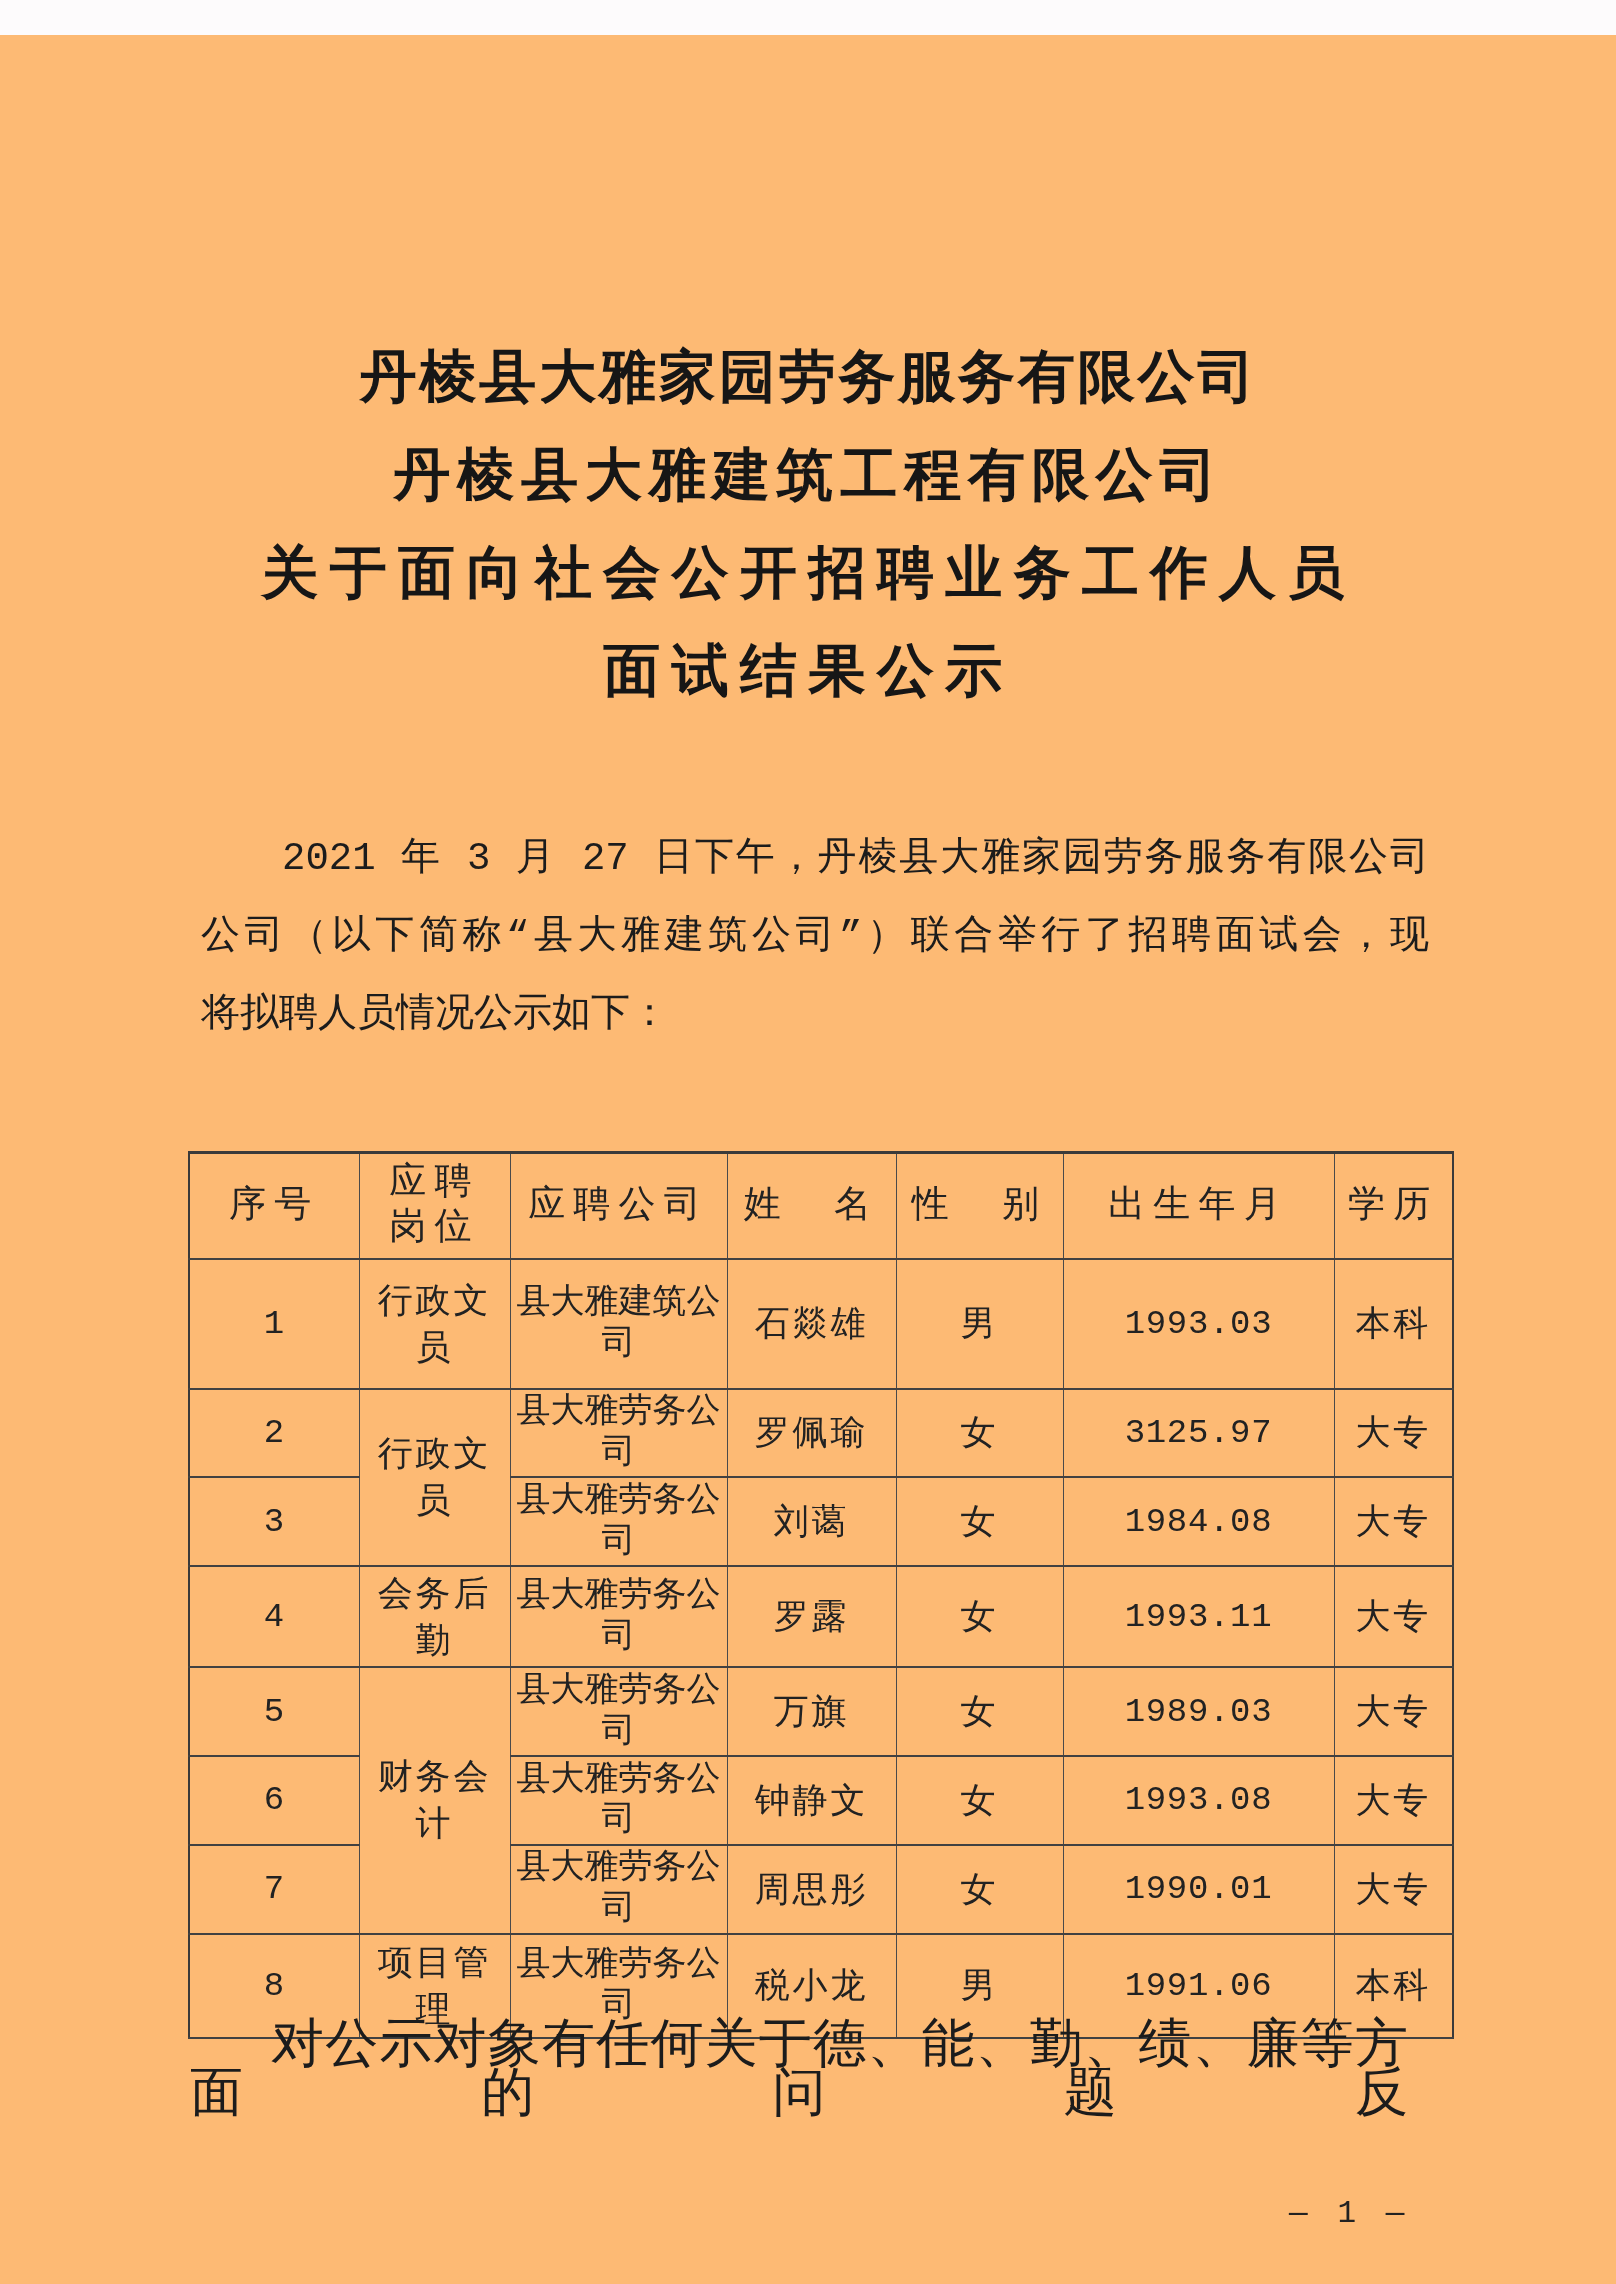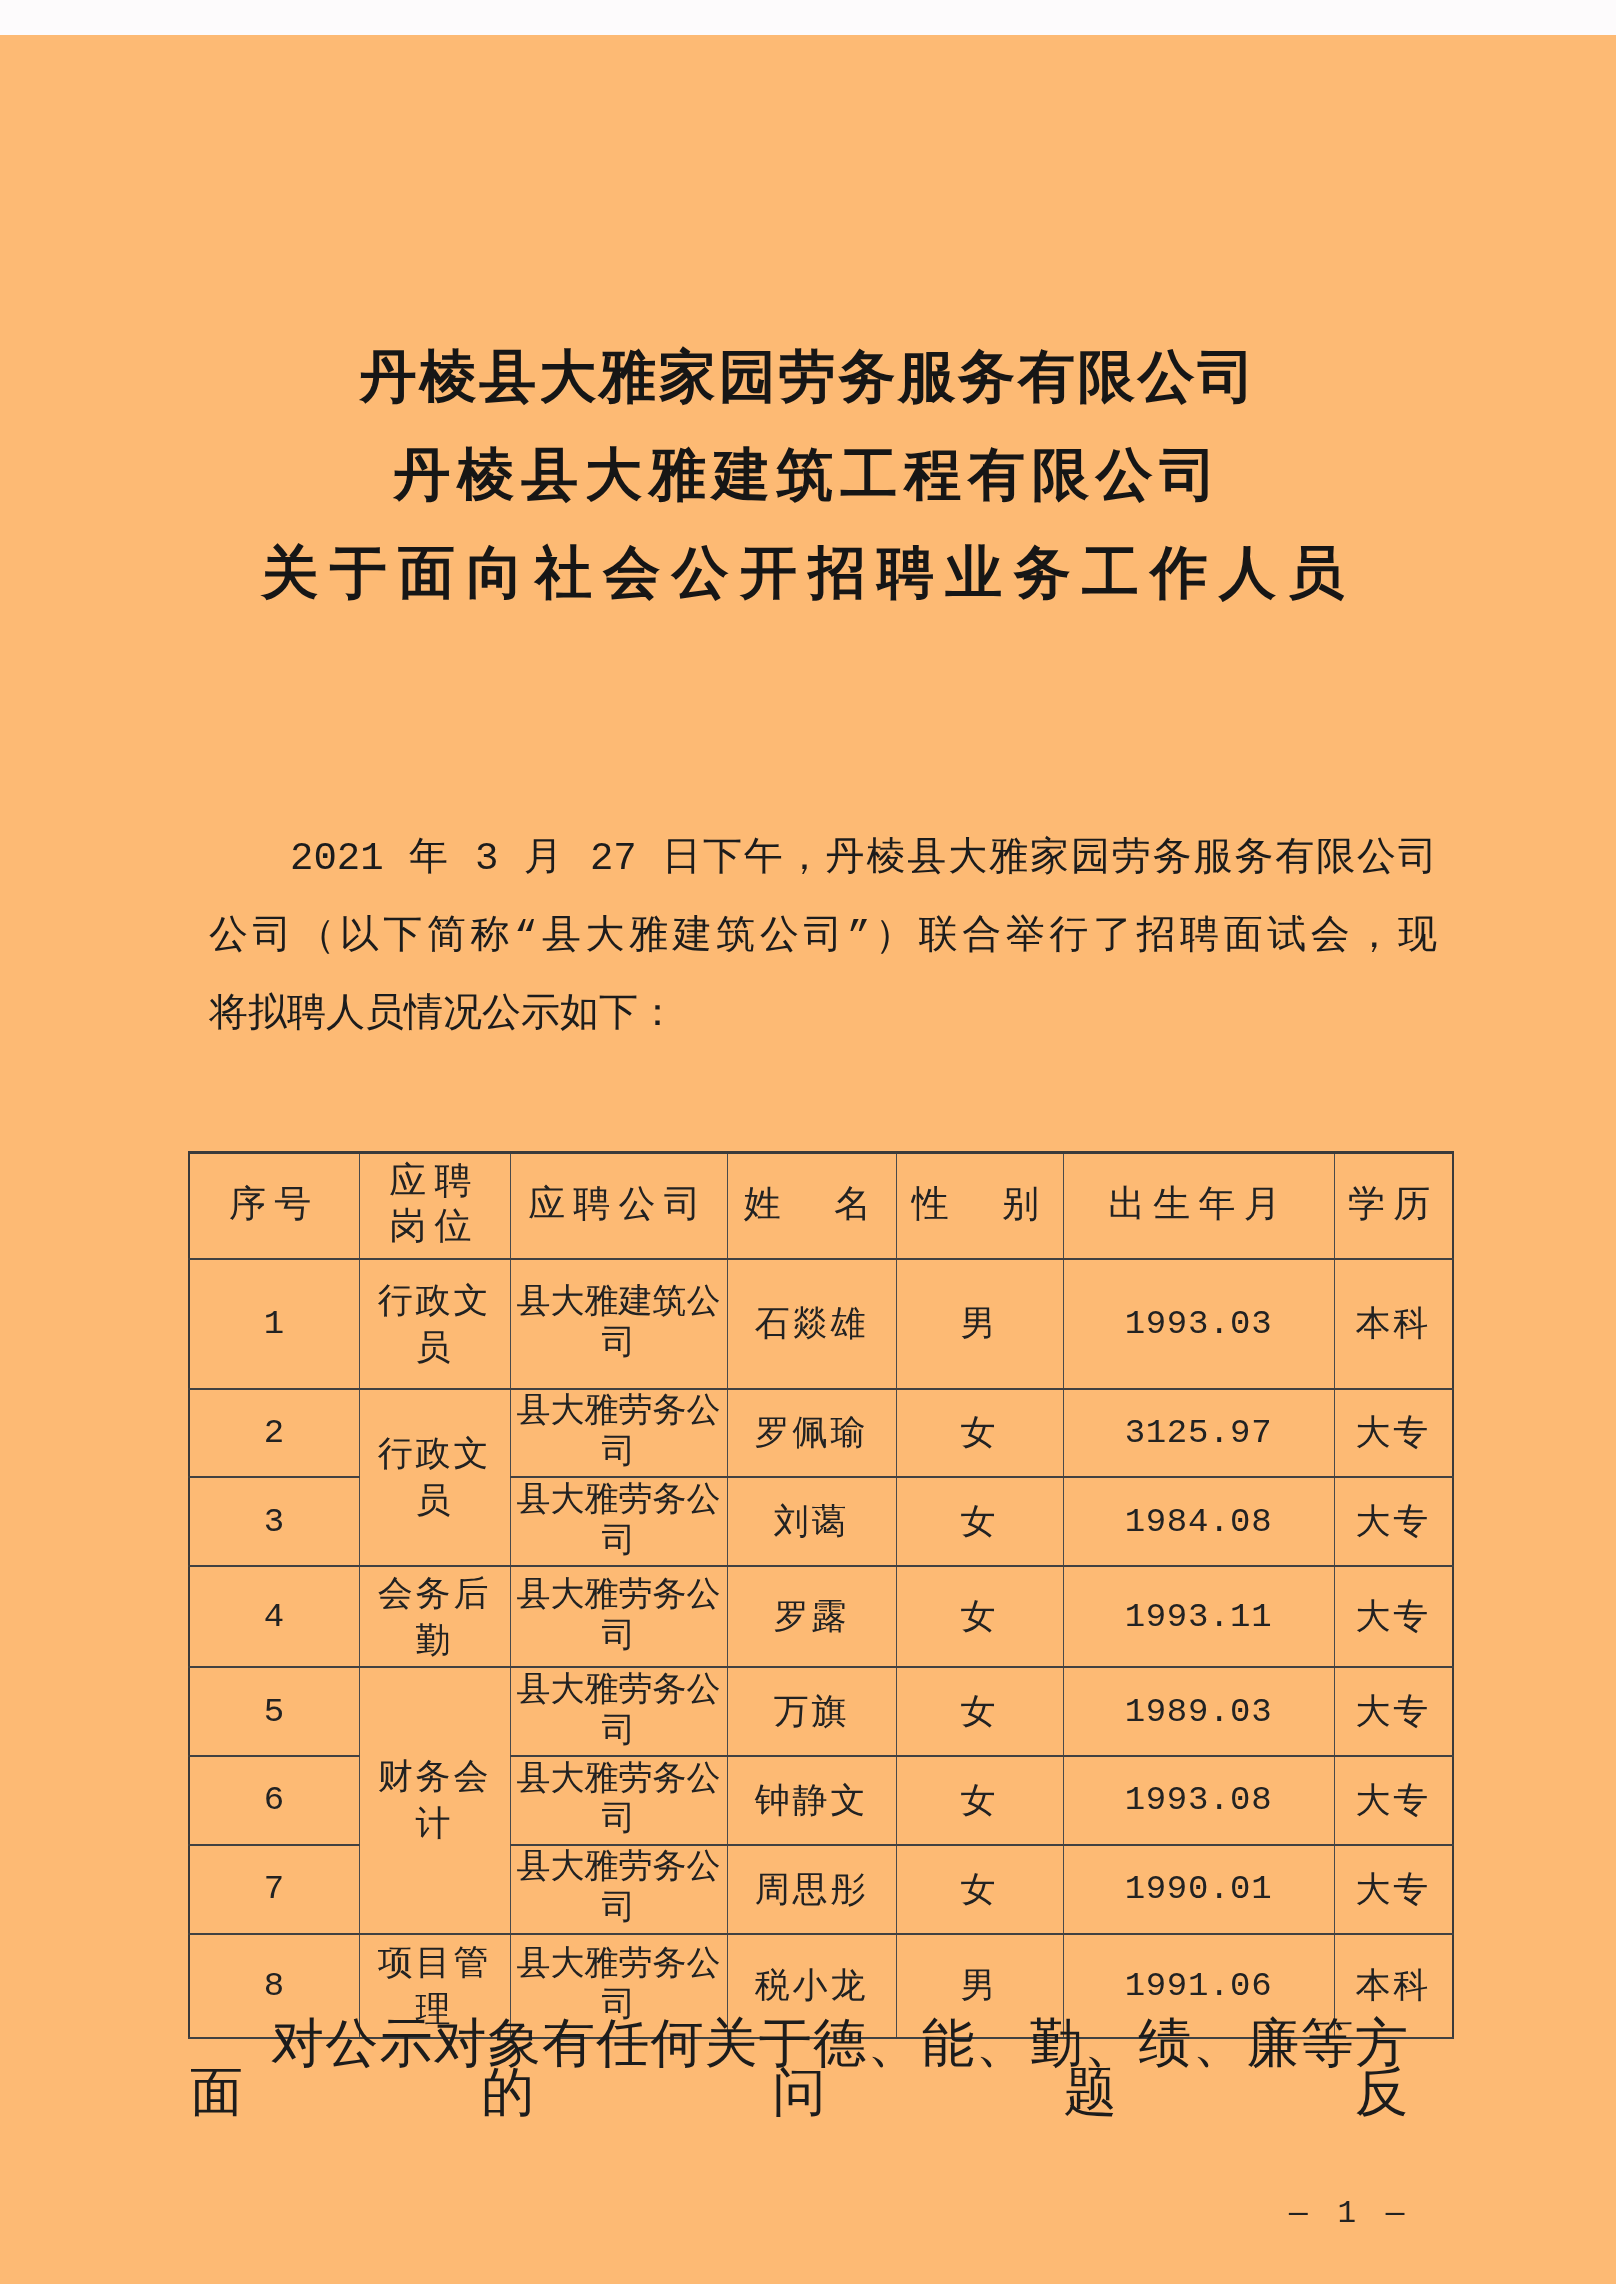--- a/index.html
+++ b/index.html
@@ -30,21 +30,21 @@
     color: #161616;
   }
   .title-line-1 { letter-spacing: 0.05em; }
   .title-line-2 { letter-spacing: 0.12em; }
   .title-line-3 { letter-spacing: 0.20em; }
   .title-line-4 { letter-spacing: 0.20em; }
   
   .body-block {
     position: absolute;
     top: 785px;
-    left: 209px;
+    left: 201px;
     width: 1228px;
     font-size: 39px;
     line-height: 78px;
     color: #1c1c1c;
   }
   .body-line {
     text-align: justify;
     text-align-last: justify;
   }
   .body-line.indent { text-indent: 81px; }
@@ -127,20 +127,21 @@
 </style>
 </head>
 <body>
 
 <div class="page">
 
   <div class="title-block">
     <div class="title-line-1">丹棱县大雅家园劳务服务有限公司</div>
     <div class="title-line-2">丹棱县大雅建筑工程有限公司</div>
     <div class="title-line-3">关于面向社会公开招聘业务工作人员</div>
+    <div class="title-line-4">面试结果公示</div>
   </div>
 
   <div class="body-block">
     <div class="body-line indent">2021 年 3 月 27 日下午，丹棱县大雅家园劳务服务有限公司</div>
     <div class="body-line">公司（以下简称“县大雅建筑公司”）联合举行了招聘面试会，现</div>
     <div class="body-line no-justify">将拟聘人员情况公示如下：</div>
   </div>
 
   <table class="results">
     <colgroup>

